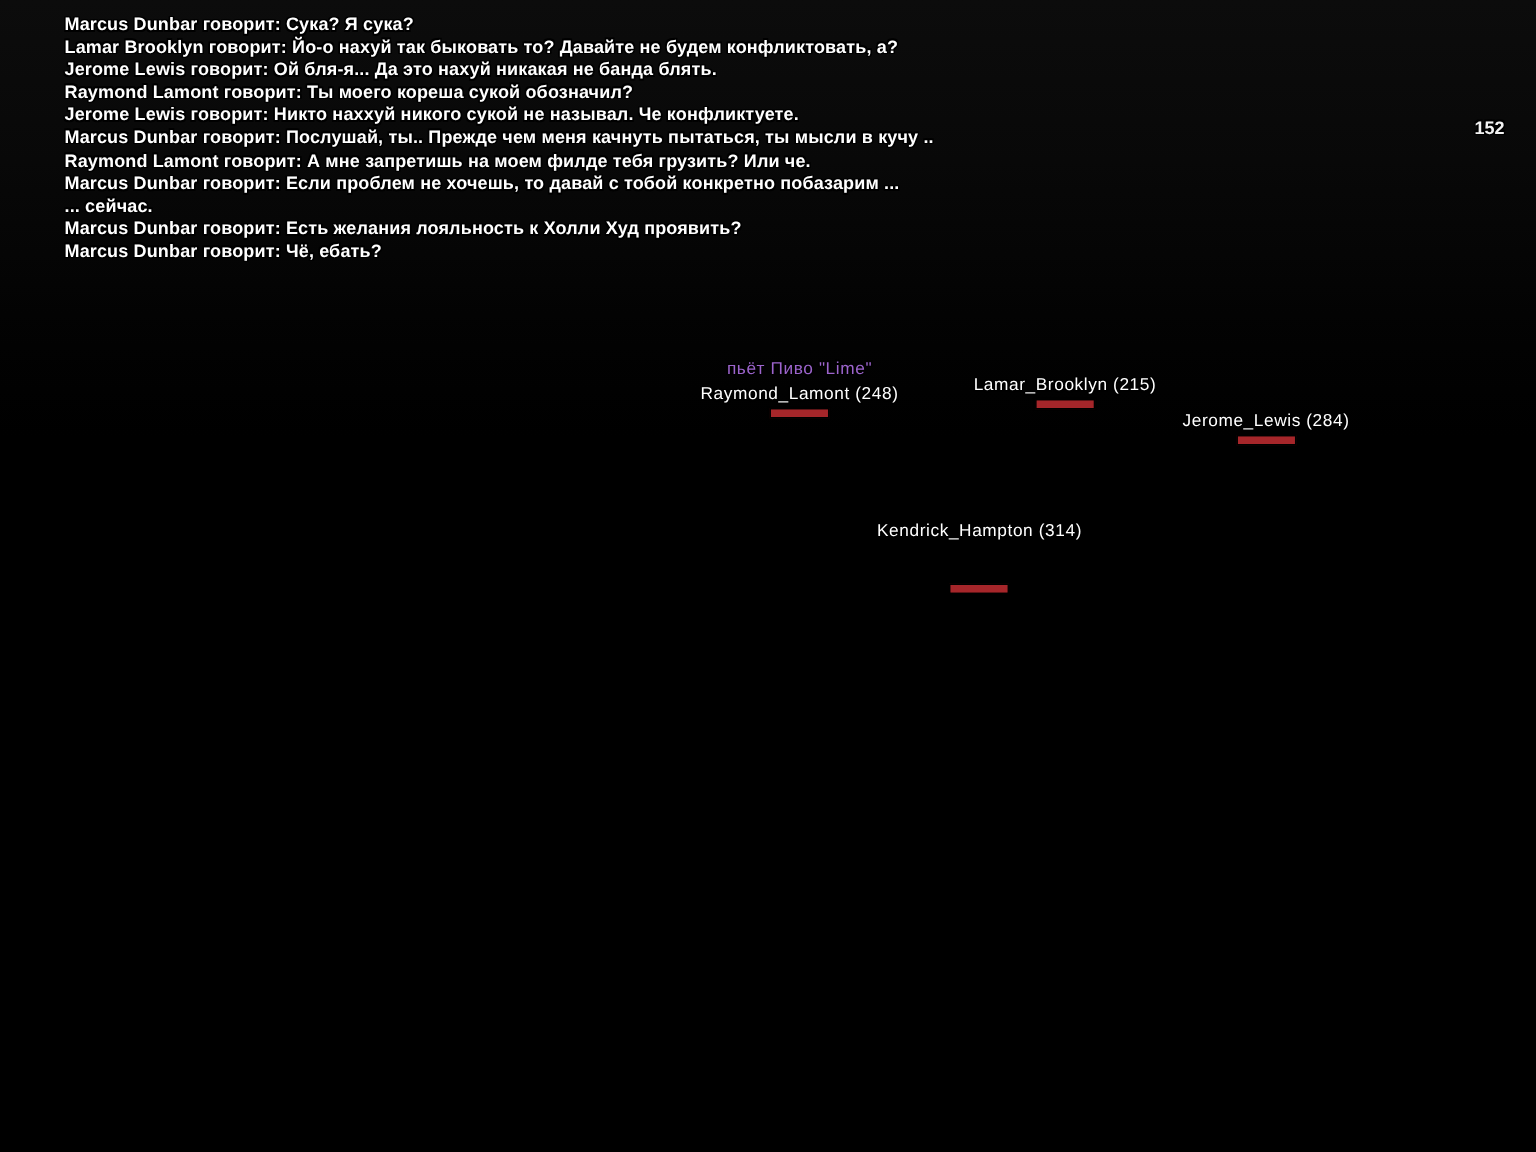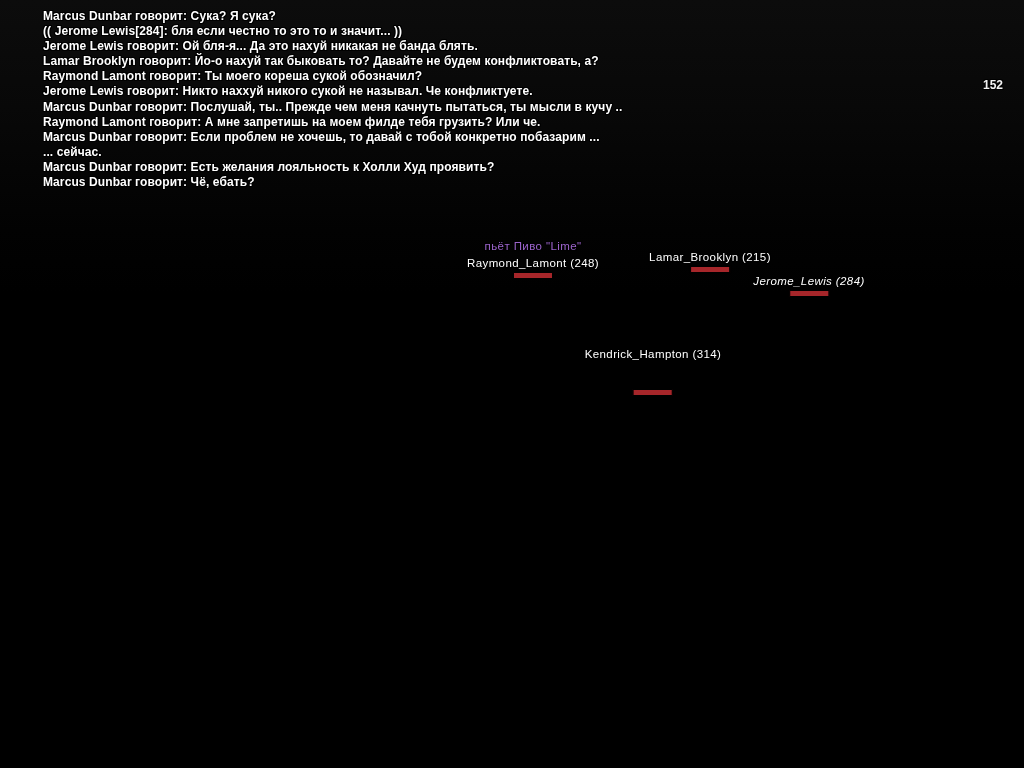--- a/index.html
+++ b/index.html
@@ -48,23 +48,22 @@
   }
   .healthbar .fill { width:100%; height:100%; background:#a6262a; }
 </style>
 </head>
 <body>
 
 <div class="screen">
 
   <div class="chat">
     <div class="chat-line">Marcus Dunbar говорит: Сука? Я сука?</div>
-    <div class="chat-line">(( Jerome Lewis[284]: бля если честно то это то и значит... ))</div>
+    <div class="chat-line">Lamar Brooklyn говорит: Йо-о нахуй так быковать то? Давайте не будем конфликтовать, а?</div>
     <div class="chat-line">Jerome Lewis говорит: Ой бля-я... Да это нахуй никакая не банда блять.</div>
-    <div class="chat-line">Lamar Brooklyn говорит: Йо-о нахуй так быковать то? Давайте не будем конфликтовать, а?</div>
     <div class="chat-line">Raymond Lamont говорит: Ты моего кореша сукой обозначил?</div>
     <div class="chat-line">Jerome Lewis говорит: Никто наххуй никого сукой не называл. Че конфликтуете.</div>
     <div class="chat-line">Marcus Dunbar говорит: Послушай, ты.. Прежде чем меня качнуть пытаться, ты мысли в кучу ..</div>
     <div class="chat-line">Raymond Lamont говорит: А мне запретишь на моем филде тебя грузить? Или че.</div>
     <div class="chat-line">Marcus Dunbar говорит: Если проблем не хочешь, то давай с тобой конкретно побазарим ...</div>
     <div class="chat-line">... сейчас.</div>
     <div class="chat-line">Marcus Dunbar говорит: Есть желания лояльность к Холли Худ проявить?</div>
     <div class="chat-line">Marcus Dunbar говорит: Чё, ебать?</div>
   </div>
 
@@ -78,21 +77,21 @@
       </div>
   </div>
 
   <div class="tag" style="left:710px; top:251px;">
     <div class="tag-label">Lamar_Brooklyn (215)</div>
     <div class="healthbar">
         <div class="fill"></div>
       </div>
   </div>
 
-  <div class="tag" style="left:809px; top:275px;font-style:italic;">
+  <div class="tag" style="left:844px; top:275px;">
     <div class="tag-label">Jerome_Lewis (284)</div>
     <div class="healthbar">
         <div class="fill"></div>
       </div>
   </div>
 
   <div class="tag" style="left:653px; top:348px;gap:26px;">
     <div class="tag-label">Kendrick_Hampton (314)</div>
     <div class="healthbar">
         <div class="fill"></div>

